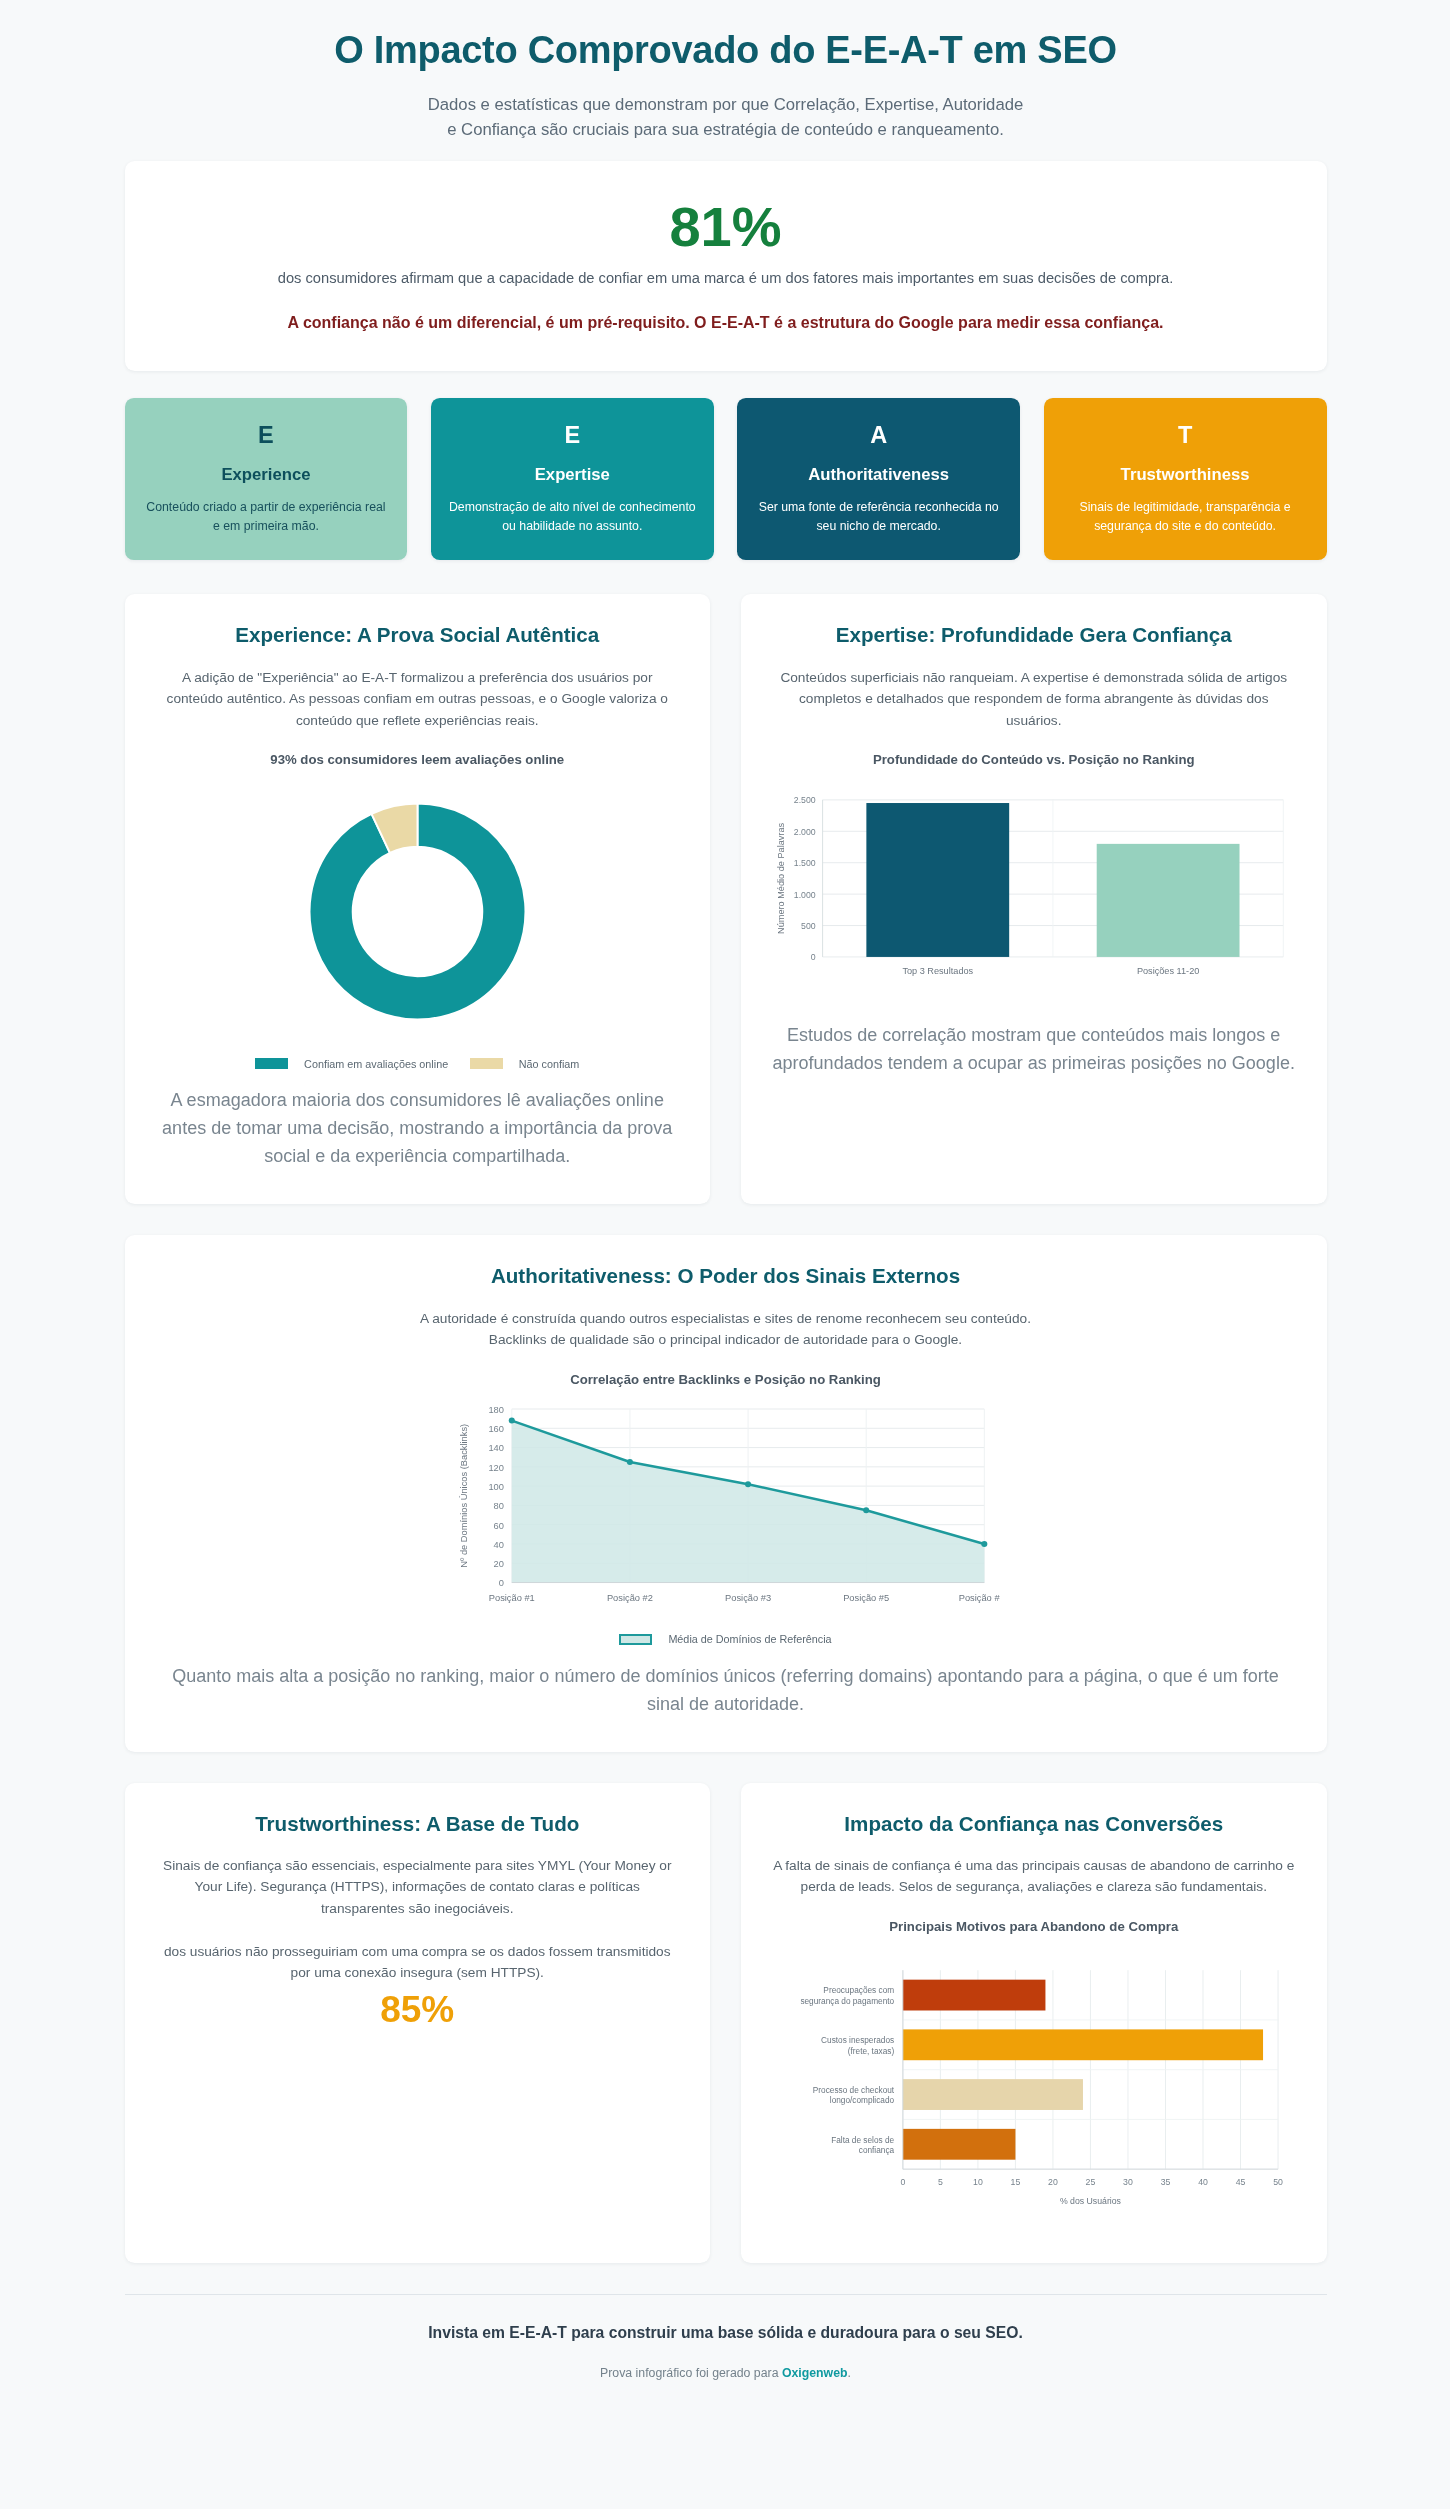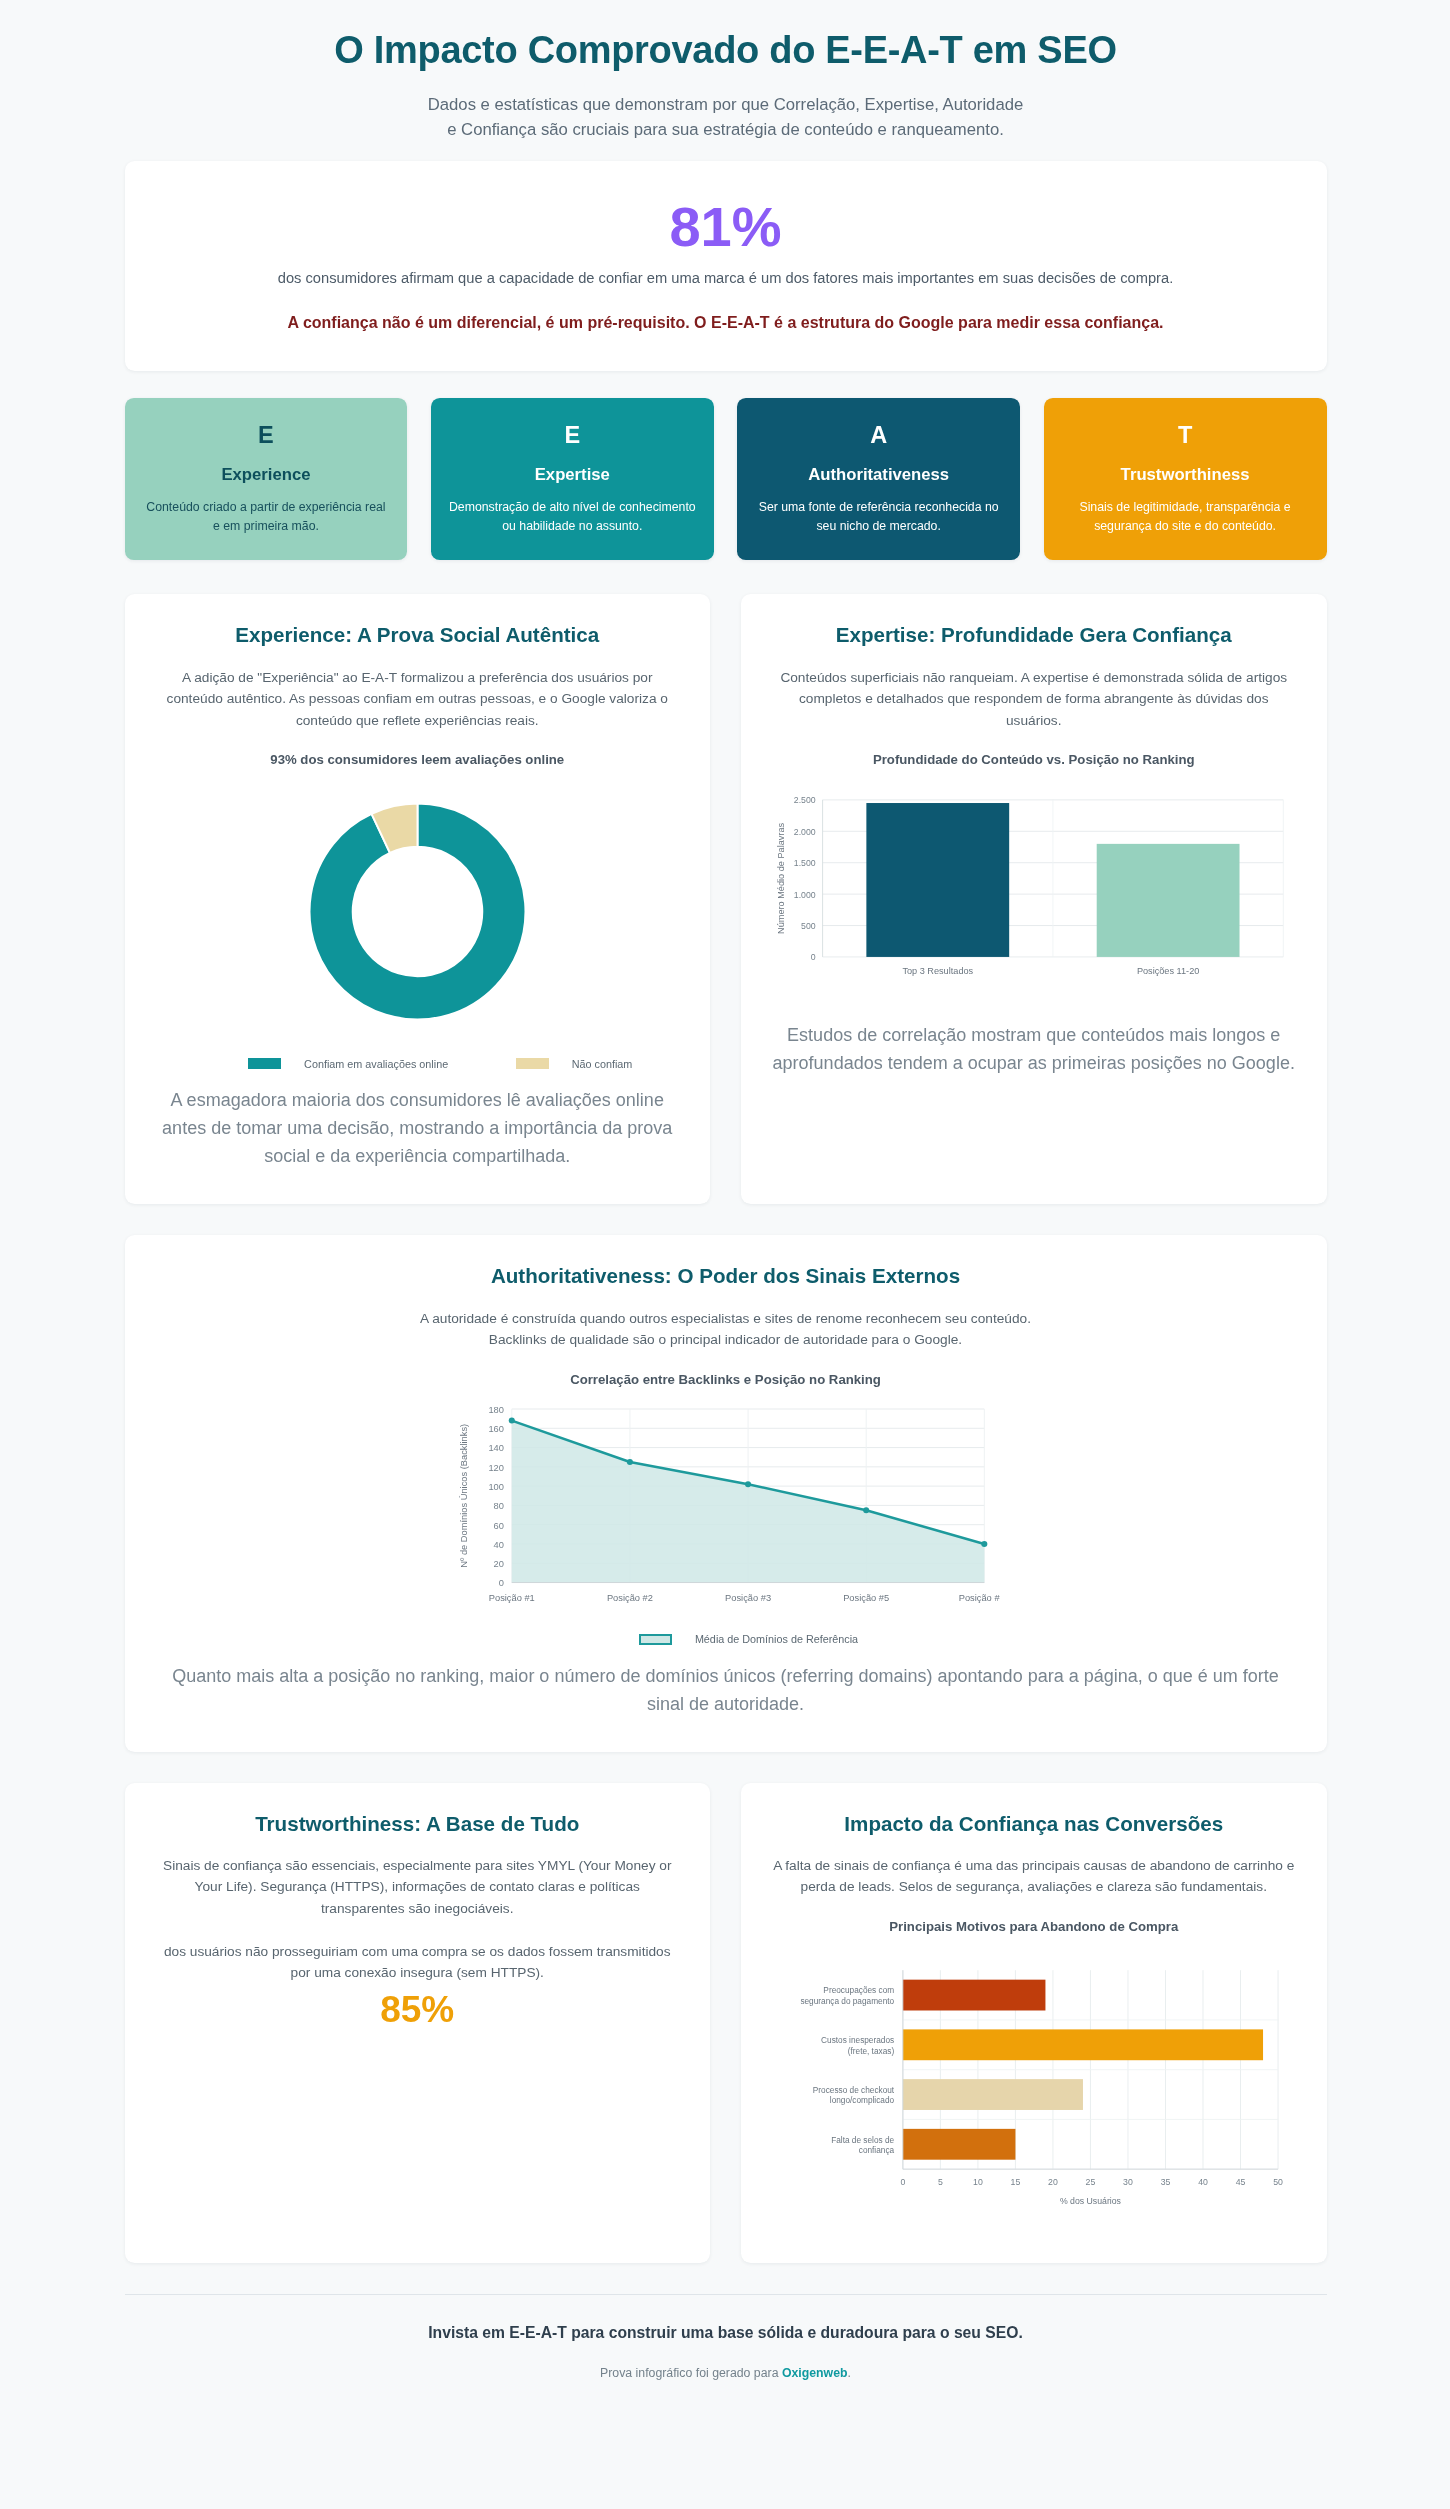--- a/index.html
+++ b/index.html
@@ -35,21 +35,21 @@
     background: #ffffff;
     border-radius: 9.8px;
     box-shadow: 0 1px 3.9px rgba(20,40,60,.07);
     padding: 37px 39px 39px;
     text-align: center;
     margin-bottom: 27.4px;
   }
   .hero .big {
     font-size: 56px;
     font-weight: bold;
-    color: #8b5cf6;
+    color: #15803d;
     line-height: 1.05;
     margin-bottom: 13.7px;
   }
   .hero .lead { font-size: 14.7px; color: #4d5b68; margin-bottom: 27.4px; }
   .hero .bold-note { font-size: 16px; font-weight: bold; color: #7f1d1d; }
 
   
   .eeat-row { display: flex; gap: 23.5px; margin-bottom: 34px; }
   .eeat-card {
     flex: 1 1 0;
@@ -115,21 +115,21 @@
     margin-bottom: 11.8px;
   }
 
   
   .donut-wrap { display: flex; justify-content: center; }
   .legend {
     display: flex; justify-content: center; gap: 21.6px;
     margin-top: 13.7px; font-size: 10.8px; color: #5c6973;
     align-items: center;
   }
-  .legend .item { display: flex; align-items: center; gap: 23px; margin-left: 46px; }
+  .legend .item { display: flex; align-items: center; gap: 16px; }
   .legend .swatch { width: 33px; height: 10.8px; display: inline-block; }
 
   
   .chart-box { width: 100%; display: flex; justify-content: center; }
   svg text { font-family: "Liberation Sans", sans-serif; }
 
   
   .trust-pct {
     font-size: 37px;
     font-weight: bold;

